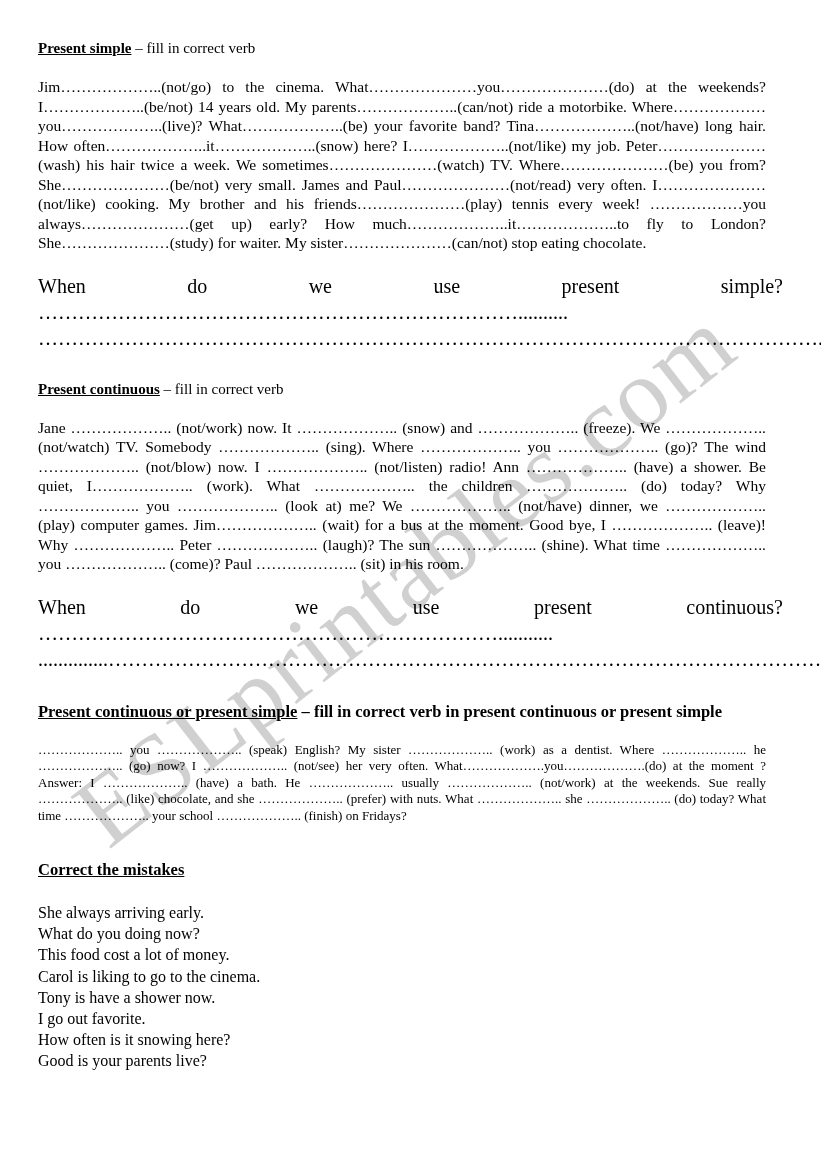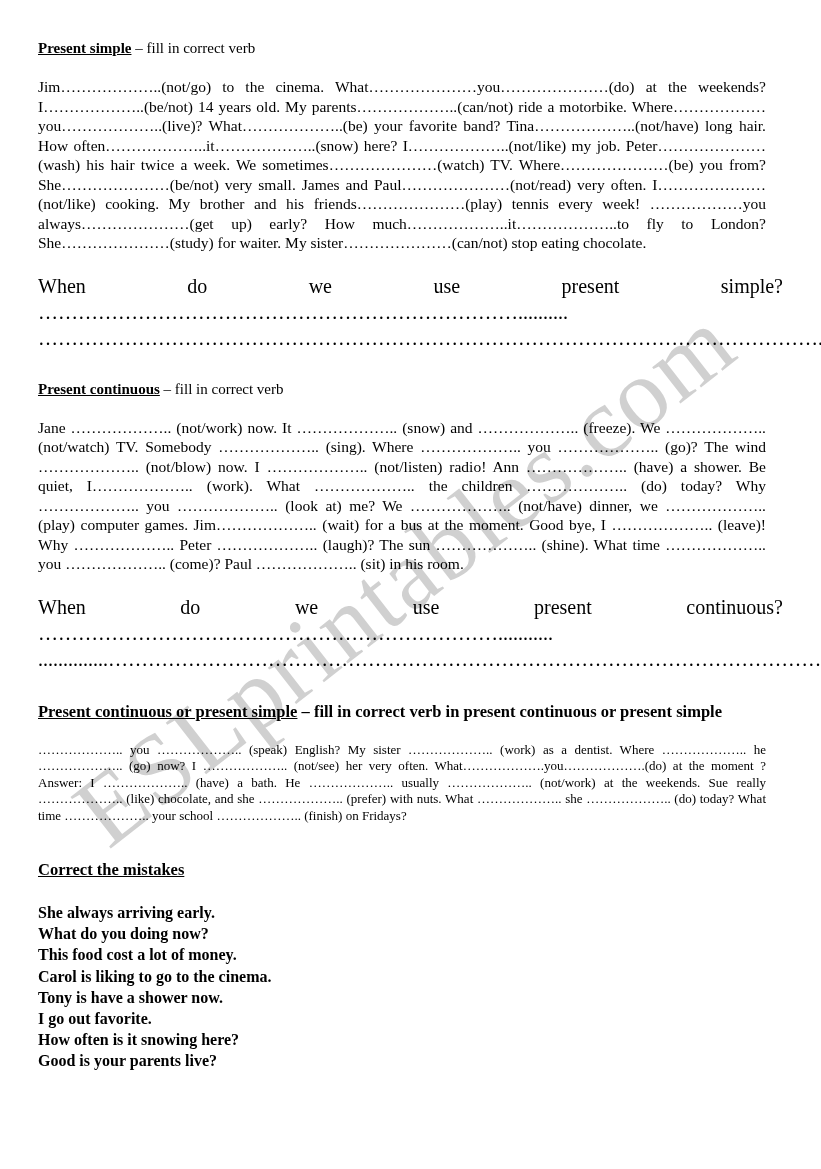--- a/index.html
+++ b/index.html
@@ -67,21 +67,21 @@
     line-height: 1.3;
     text-align: justify;
     margin: 0 0 14px 0;
     word-break: break-all;
   }
   .section-gap {
     height: 16px;
   }
   .mistakes-list {
     font-size: 16px;
-    font-weight: bold;
+    font-weight: normal;
     line-height: 1.32;
     margin-top: 22px;
   }
   .mistake-line {
     margin: 0;
   }
 </style>
 </head>
 <body>
 

